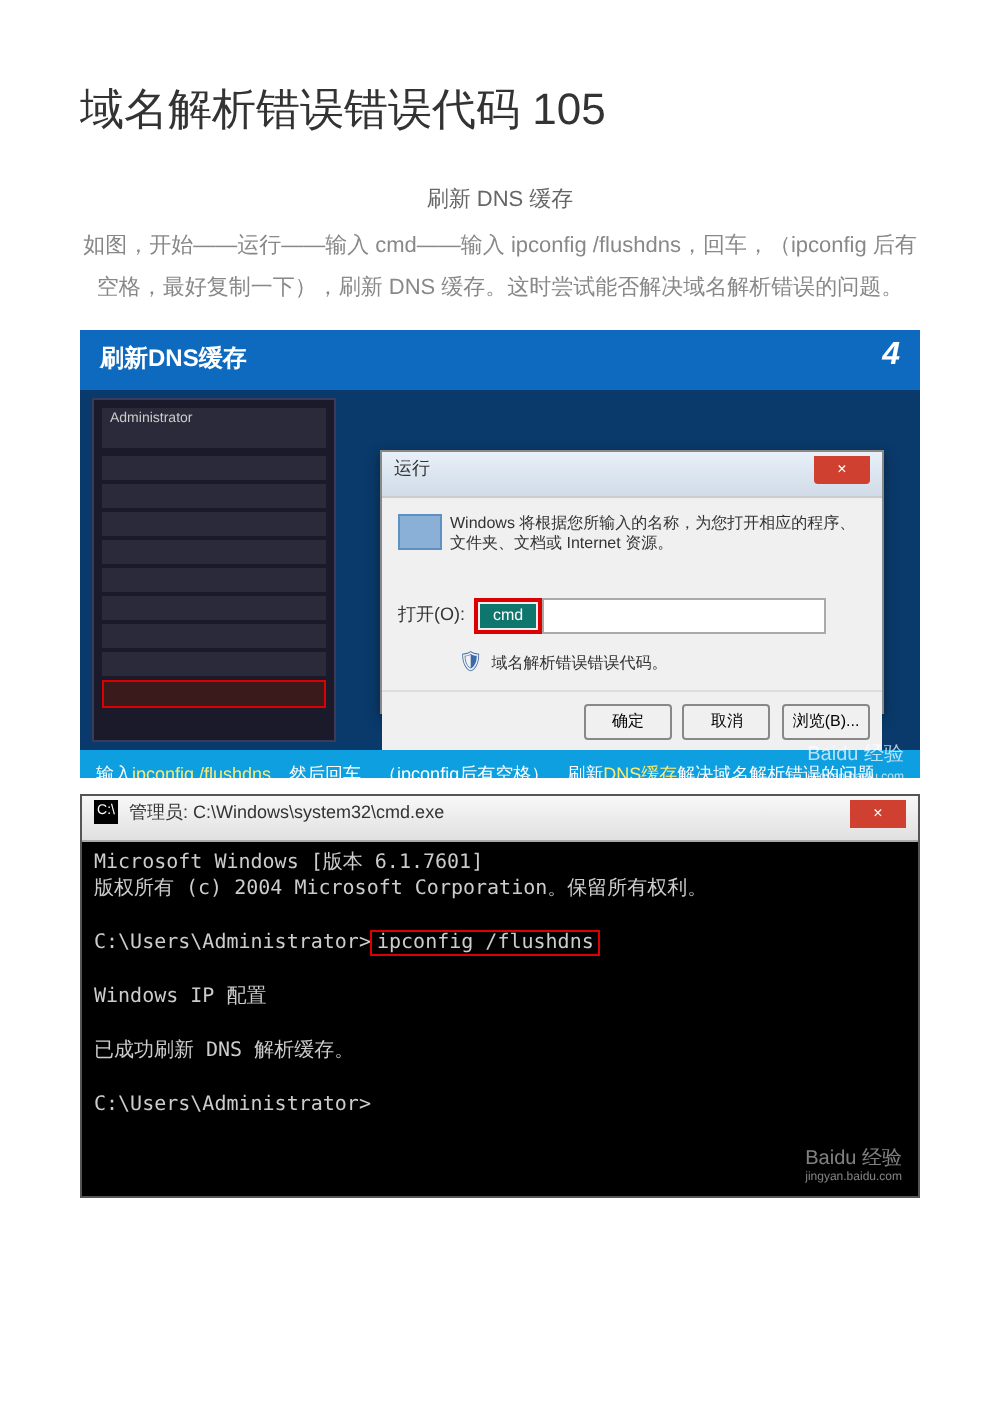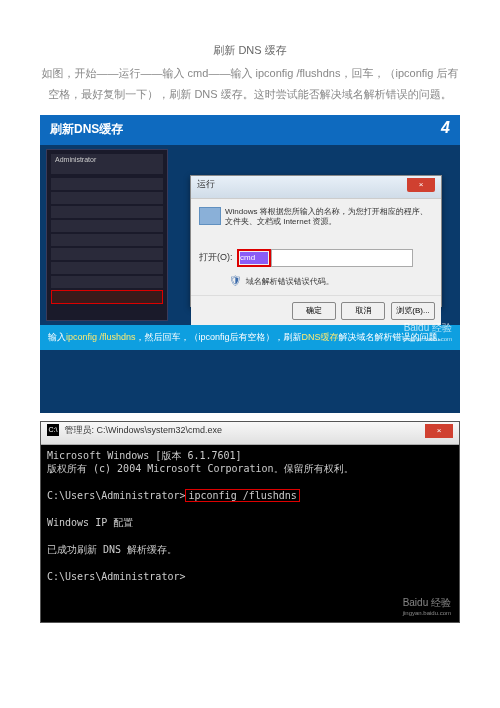--- a/index.html
+++ b/index.html
@@ -28,21 +28,21 @@
   .desc .first {
     color: #666;
     margin-bottom: 2px;
   }
   .fig {
     margin: 8px 0;
   }
   
   .fig1 {
     position: relative;
-    height: 298px;
+    height: 224px;
     background: #0a3a6b;
     overflow: hidden;
   }
   .fig1-header {
     background: #0e6abf;
     color: #fff;
     font-size: 12px;
     font-weight: bold;
     padding: 6px 10px;
     height: 18px;
@@ -142,24 +142,24 @@
   }
   .rundialog .cmdinput-wrap {
     display: inline-block;
     border: 2px solid #d00;
     padding: 1px;
     margin-left: 2px;
   }
   .rundialog .cmdinput {
     width: 28px;
     height: 12px;
-    background: #8b5cf6;
-    color: #fff;
-    font-size: 8px;
-    text-align: left;
+    background: #0f766e;
+    color: #fff;
+    font-size: 8px;
+    text-align: center;
     line-height: 12px;
   }
   .rundialog .inputrest {
     display: inline-block;
     width: 140px;
     height: 16px;
     border: 1px solid #aaa;
     background: #fff;
     vertical-align: middle;
   }
@@ -276,20 +276,21 @@
   .fig2 .watermark2 .sub {
     font-size: 6px;
     display: block;
     text-align: right;
   }
 </style>
 </head>
 <body>
 
 <div class="page">
+  <h1>域名解析错误错误代码 105</h1>
 
   <div class="desc">
     <div class="first">刷新 DNS 缓存</div>
     <div>如图，开始——运行——输入 cmd——输入 ipconfig  /flushdns，回车，（ipconfig 后有空格，最好复制一下），刷新 DNS 缓存。这时尝试能否解决域名解析错误的问题。</div>
   </div>
 
   <div class="fig fig1">
     <div class="fig1-header">
       <span>刷新DNS缓存</span>
       <span class="fig1-stepnum">4</span>

